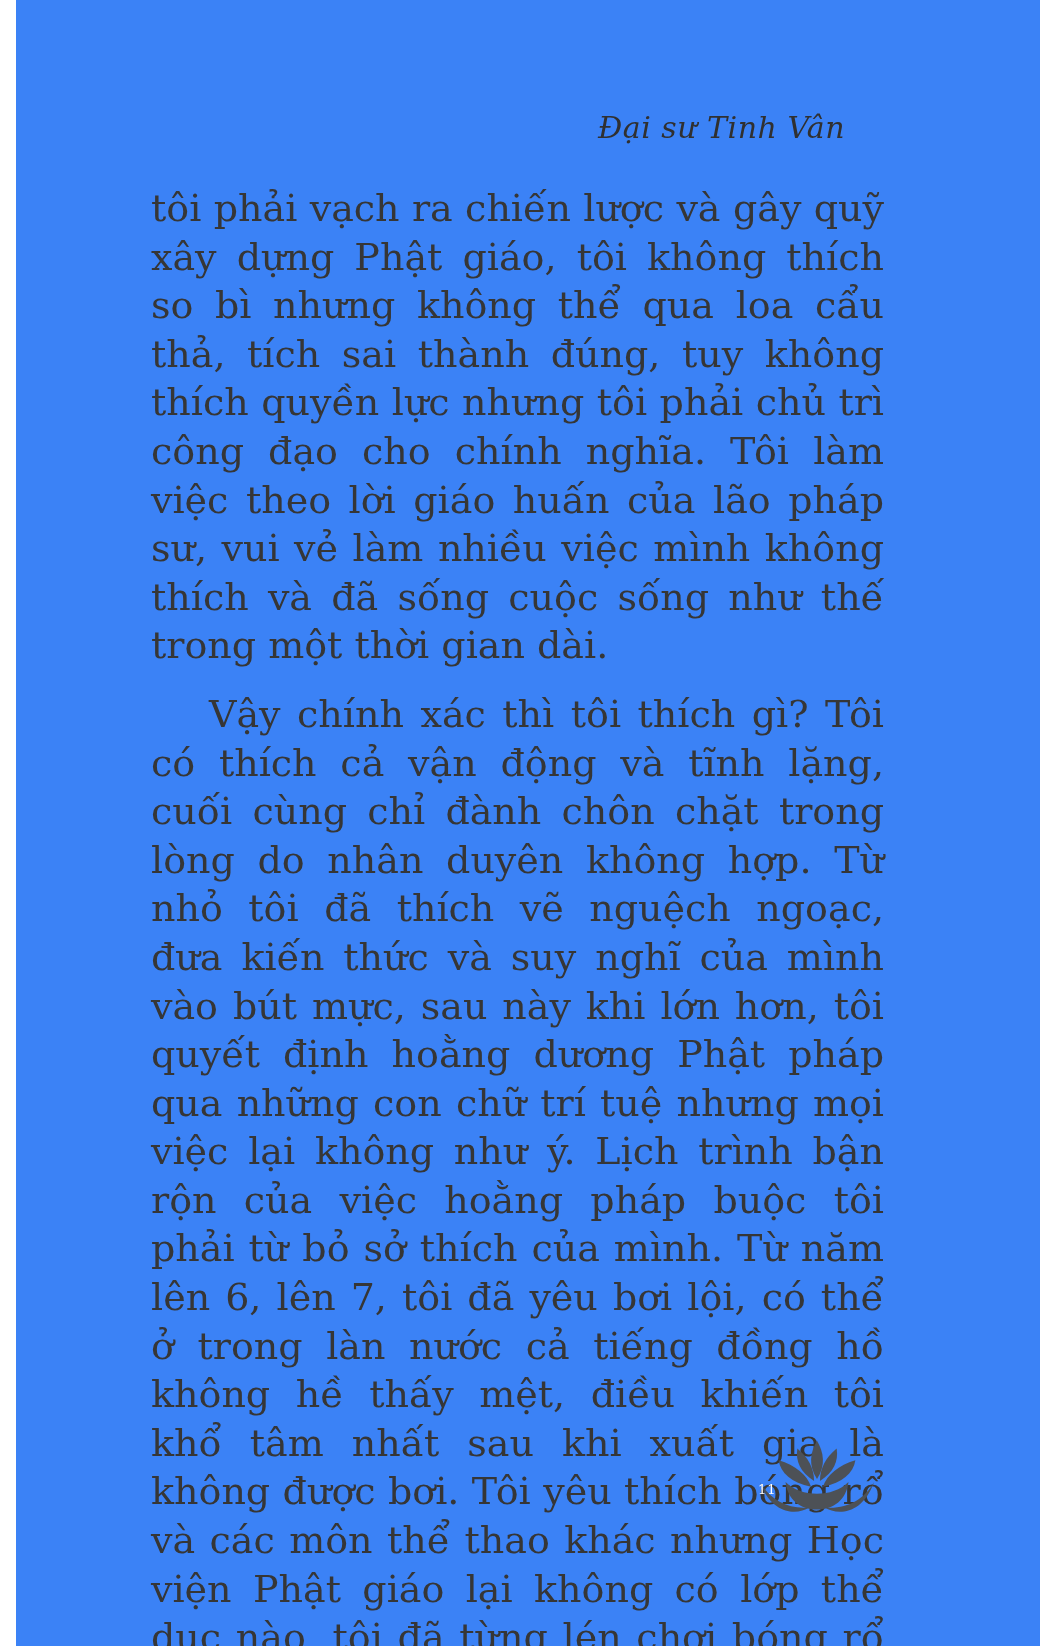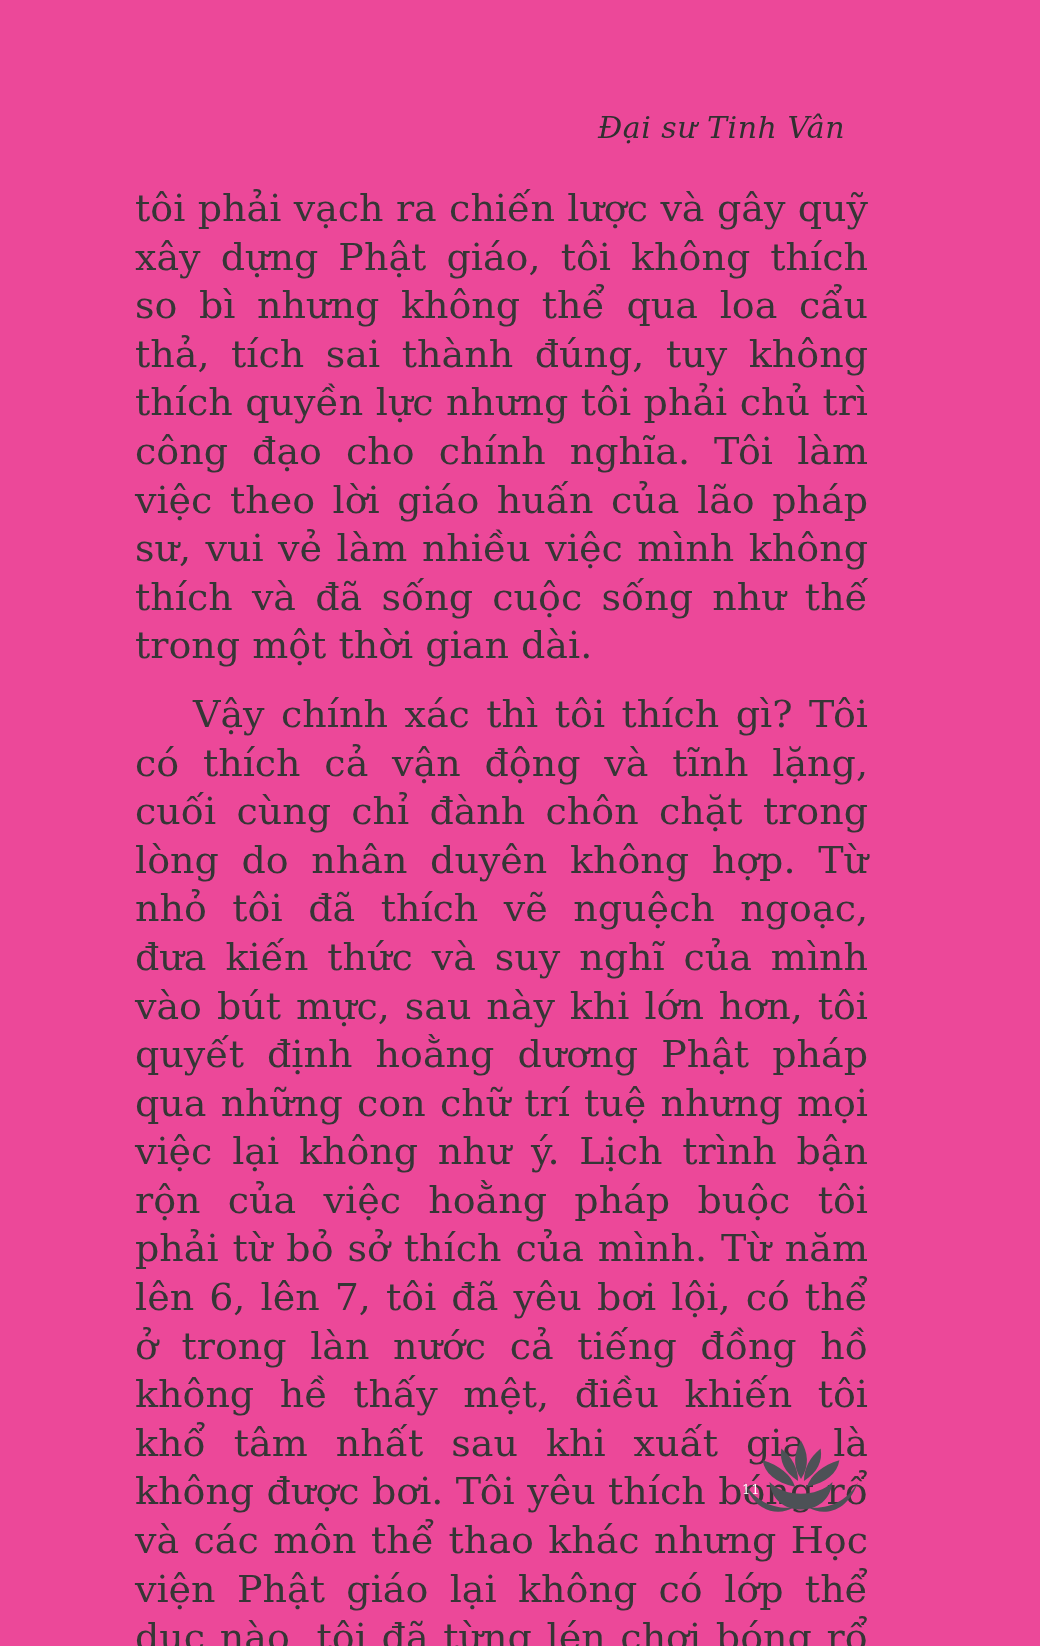--- a/index.html
+++ b/index.html
@@ -10,21 +10,22 @@
   }
   body {
     position: relative;
     font-family: "DejaVu Serif", "Liberation Serif", serif;
     color: #3a3a3a;
     overflow: hidden;
   }
   .page {
     position: absolute;
     inset: 0;
-    background: #ec4899;
+    background: #3b82f6;
+    margin-left: 16px;
   }
   .running-header {
     position: absolute;
     top: 110px;
     right: 195px;
     font-style: italic;
     font-size: 30px;
     letter-spacing: 0.5px;
     color: #303030;
   }

